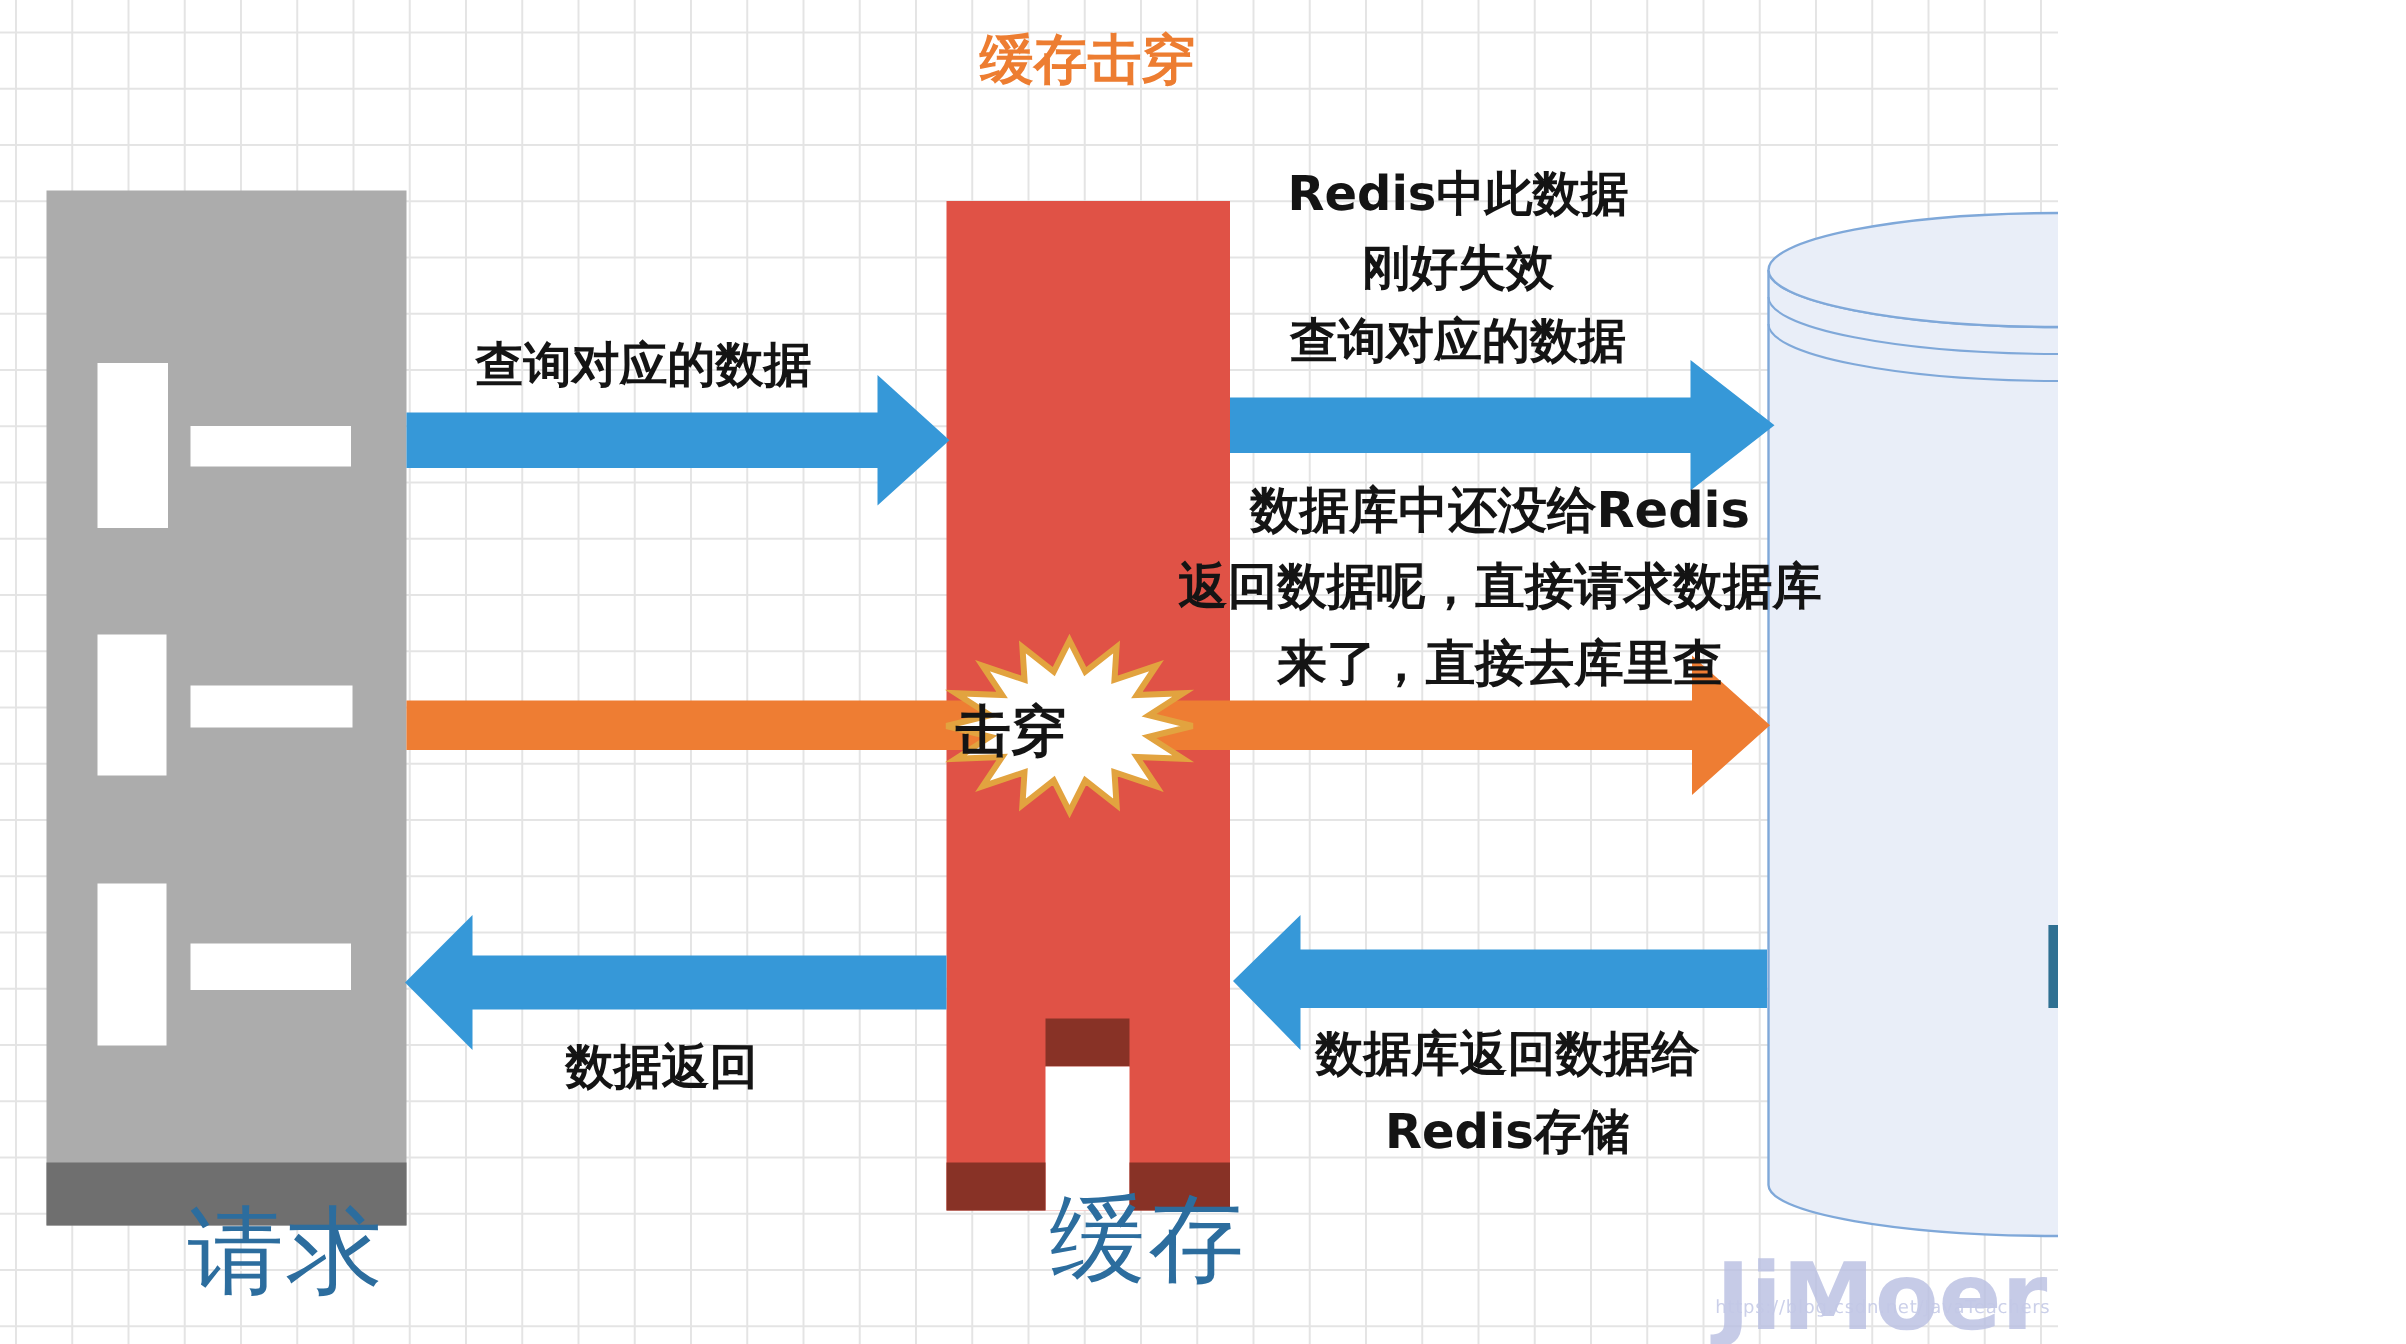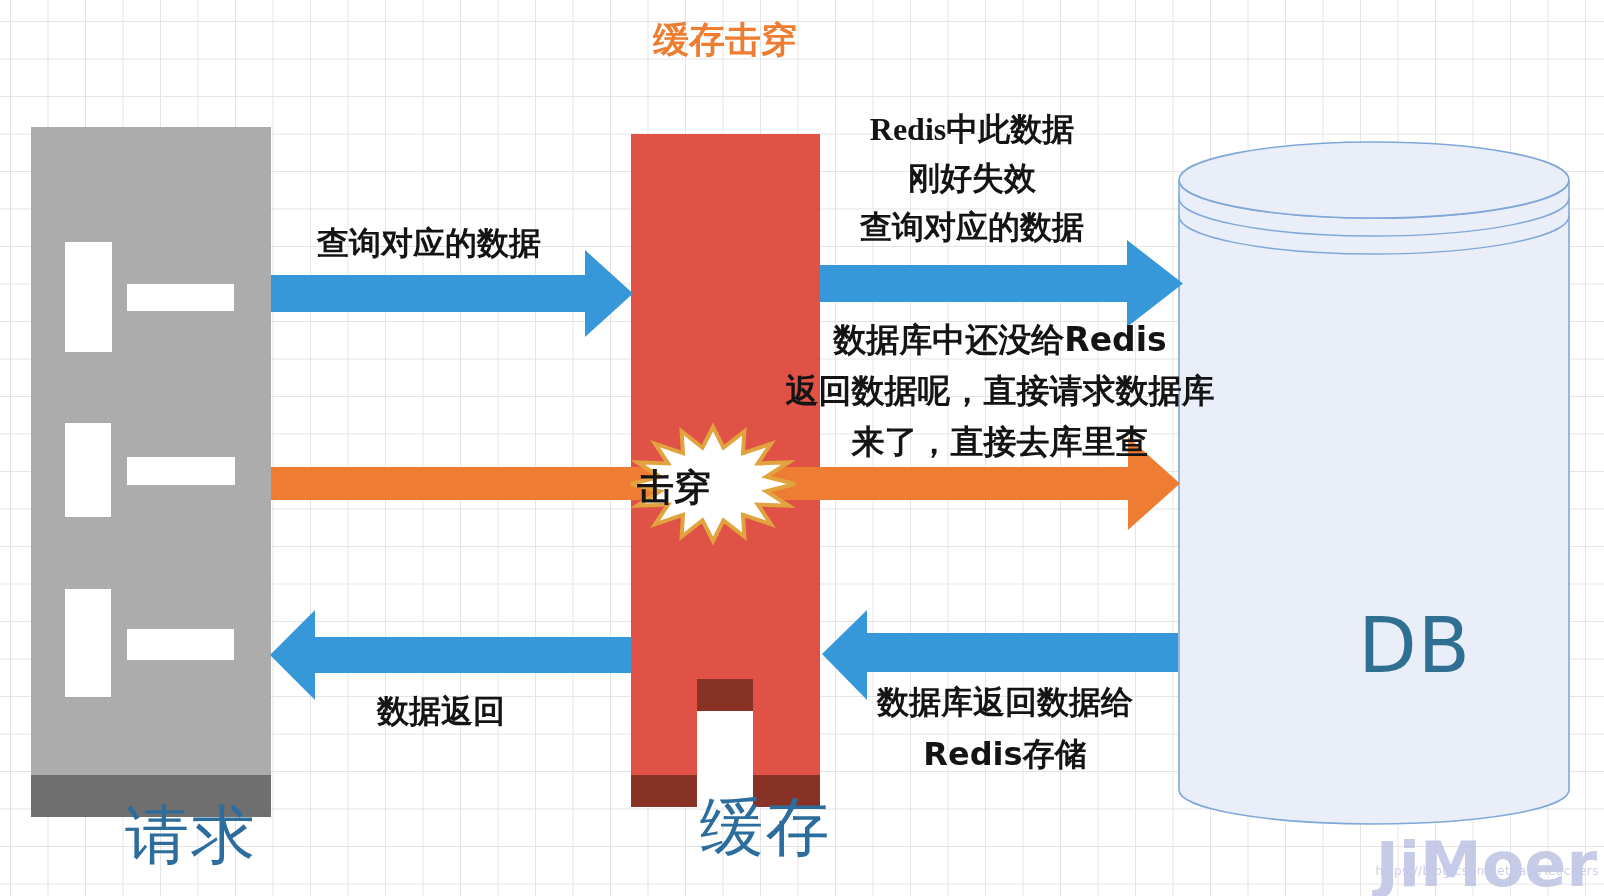--- a/index.html
+++ b/index.html
@@ -1,17 +1,17 @@
 <!DOCTYPE html>
 <html style="--accent_blue: #3698d8; --accent_orange: #ee7d33; --cache_red: #e05246; --cache_dark_red: #883226; --request_gray: #acacac; --request_dark_gray: #6f6f6f; --db_fill: #e9eef8; --db_stroke: #7fa8d9; --label_blue: #2c6d9e; --db_text: #2f7092; --burst_stroke: #e2a33f; --title_orange: #ed7d31; --watermark: #b9bfe2;"><head>
 <meta charset="utf-8">
 <style>
   html,body{margin:0;padding:0;background:#fff;}
   #canvas{
-    position:relative; width:1604px; height:896px; overflow:hidden;
+    position:relative; width:1372px; height:896px; overflow:hidden;
     background-color:#ffffff;
     background-image:
       linear-gradient(to right, #e4e4e4 1px, transparent 1px),
       linear-gradient(to bottom, #e4e4e4 1px, transparent 1px);
     background-size:37.5px 37.5px;
     background-position:10px 21px;
     font-family:"DejaVu Sans","Liberation Sans",sans-serif;
   }
   .abs{position:absolute;}
   
@@ -28,21 +28,21 @@
   
   svg.layer{position:absolute; left:0; top:0; pointer-events:none;}
   .arrow-blue{fill:var(--accent_blue);}
   .arrow-orange{fill:var(--accent_orange);}
   .burst{fill:#ffffff; stroke:var(--burst_stroke); stroke-width:4;}
   .cyl-fill{fill:var(--db_fill); stroke:var(--db_stroke); stroke-width:1.6;}
   .cyl-line{fill:none; stroke:var(--db_stroke); stroke-width:1.4;}
   
   .annot{position:absolute; color:#141414; font-weight:600; font-size:32px; text-align:center; white-space:nowrap;}
   .annot span{display:block;}
-  #annot-redis-miss{line-height:49px;font-family:Liberation Serif, serif;}
+  #annot-redis-miss{line-height:49px;}
   #annot-db-pressure{line-height:51px; font-size:33px;}
   #annot-db-store{line-height:52px;}
   #burst-label{font-size:37px;}
   #page-title{position:absolute; left:625px; top:16px; width:200px; text-align:center;
     color:var(--title_orange); font-size:36px; font-weight:600;}
   #watermark-brand{position:absolute; right:7px; top:828px; font-size:62px; font-weight:700;
     color:var(--watermark); opacity:.8;}
   #watermark-url{position:absolute; right:5px; top:864px; font-size:12px;
     color:#c3c8e6; opacity:.85; letter-spacing:.5px;}
 </style>

